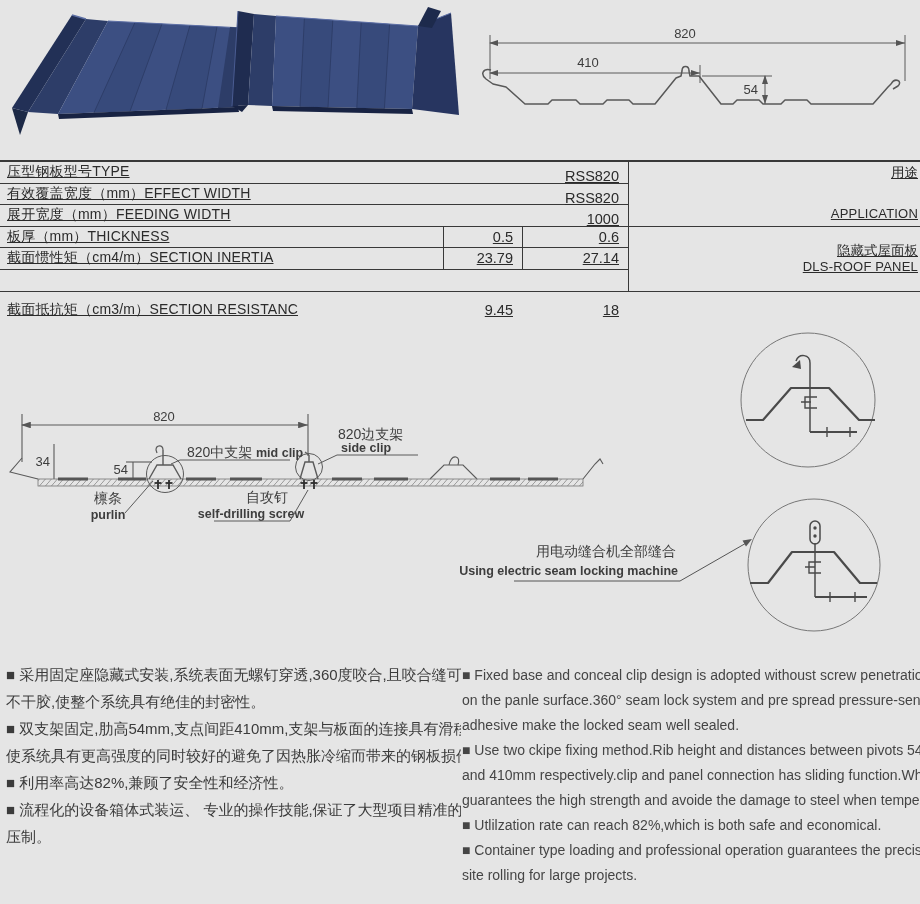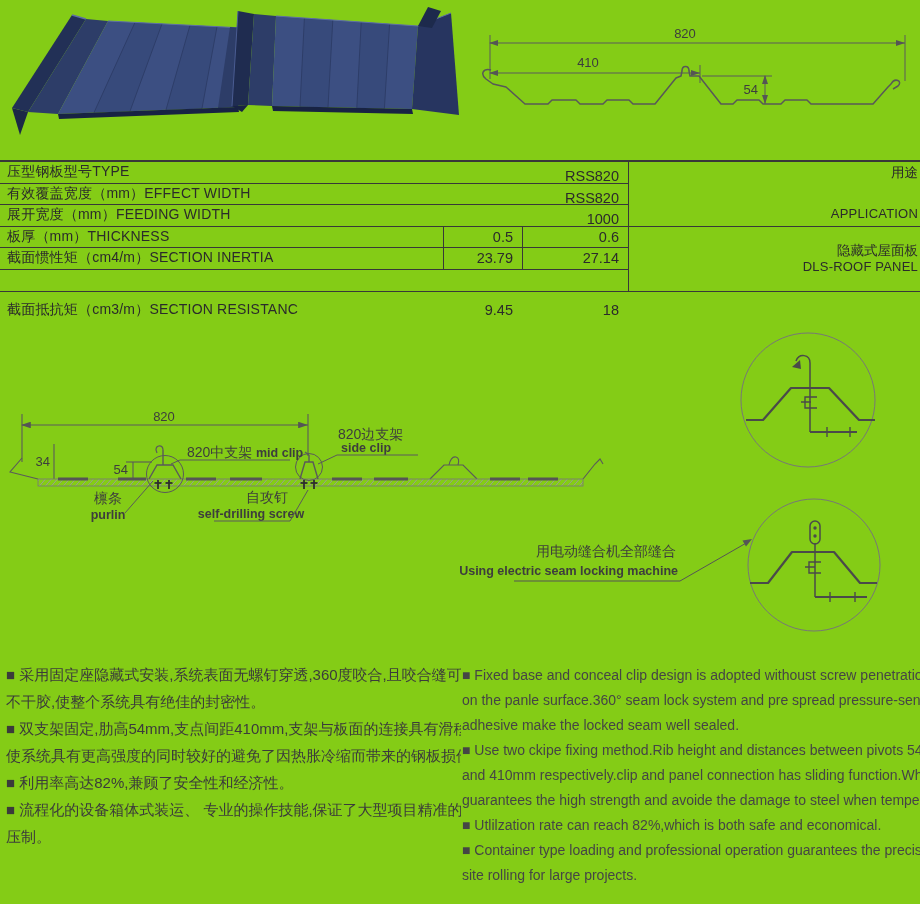--- a/index.html
+++ b/index.html
@@ -1,26 +1,26 @@
 <!DOCTYPE html>
 <html><head>
 <meta charset="utf-8">
 <style>
   :root{ --tb:#383838; --ink:#2b2b2b; --line:#5a5a5a; }
   html,body{margin:0;padding:0;}
   body{font-family:"Liberation Sans", sans-serif; background:#ffffff;}
-  .page{position:relative;width:920px;height:904px;background:#84cc16;overflow:hidden;color:var(--ink);}
+  .page{position:relative;width:920px;height:904px;background:#e5e5e5;overflow:hidden;color:var(--ink);}
   svg{font-family:"Liberation Sans", sans-serif;}
   svg text{fill:#3d3d3d;}
 
   
   .spec-table{position:absolute;left:0;top:160px;width:920px;display:grid;
     grid-template-columns:443px 79px 106px 292px;grid-auto-rows:21.5px;
     border-top:2px solid var(--tb);border-bottom:1px solid var(--tb);}
-  .cell{display:flex;align-items:center;box-sizing:border-box;}
+  .cell{display:flex;align-items:center;box-sizing:border-box;text-decoration:underline;}
   .c-label{grid-column:1;border-bottom:1px solid var(--tb);padding-left:7px;font-size:14px;letter-spacing:.2px;}
   .c-val{grid-column:2/4;border-bottom:1px solid var(--tb);justify-content:flex-end;padding-right:9px;font-size:14.5px;margin-top:8px;}
   .c-v1{grid-column:2;border-left:1px solid var(--tb);border-bottom:1px solid var(--tb);justify-content:flex-end;padding-right:9px;font-size:14.5px;}
   .c-v2{grid-column:3;border-left:1px solid var(--tb);border-bottom:1px solid var(--tb);justify-content:flex-end;padding-right:9px;font-size:14.5px;}
   .nb{border-bottom:none!important;margin-top:40px;}
   .c-app{grid-column:4;border-left:1px solid var(--tb);flex-direction:column;justify-content:center;align-items:flex-end;padding-right:2px;line-height:16px;}
   .c-app .zh{font-size:13.5px;}
   .c-app .en{font-size:13px;letter-spacing:.2px;}
   .c-app1{grid-row:1/4;border-bottom:1px solid var(--tb);gap:25px;}
   .c-app2{grid-row:4/7;text-align:center;}

